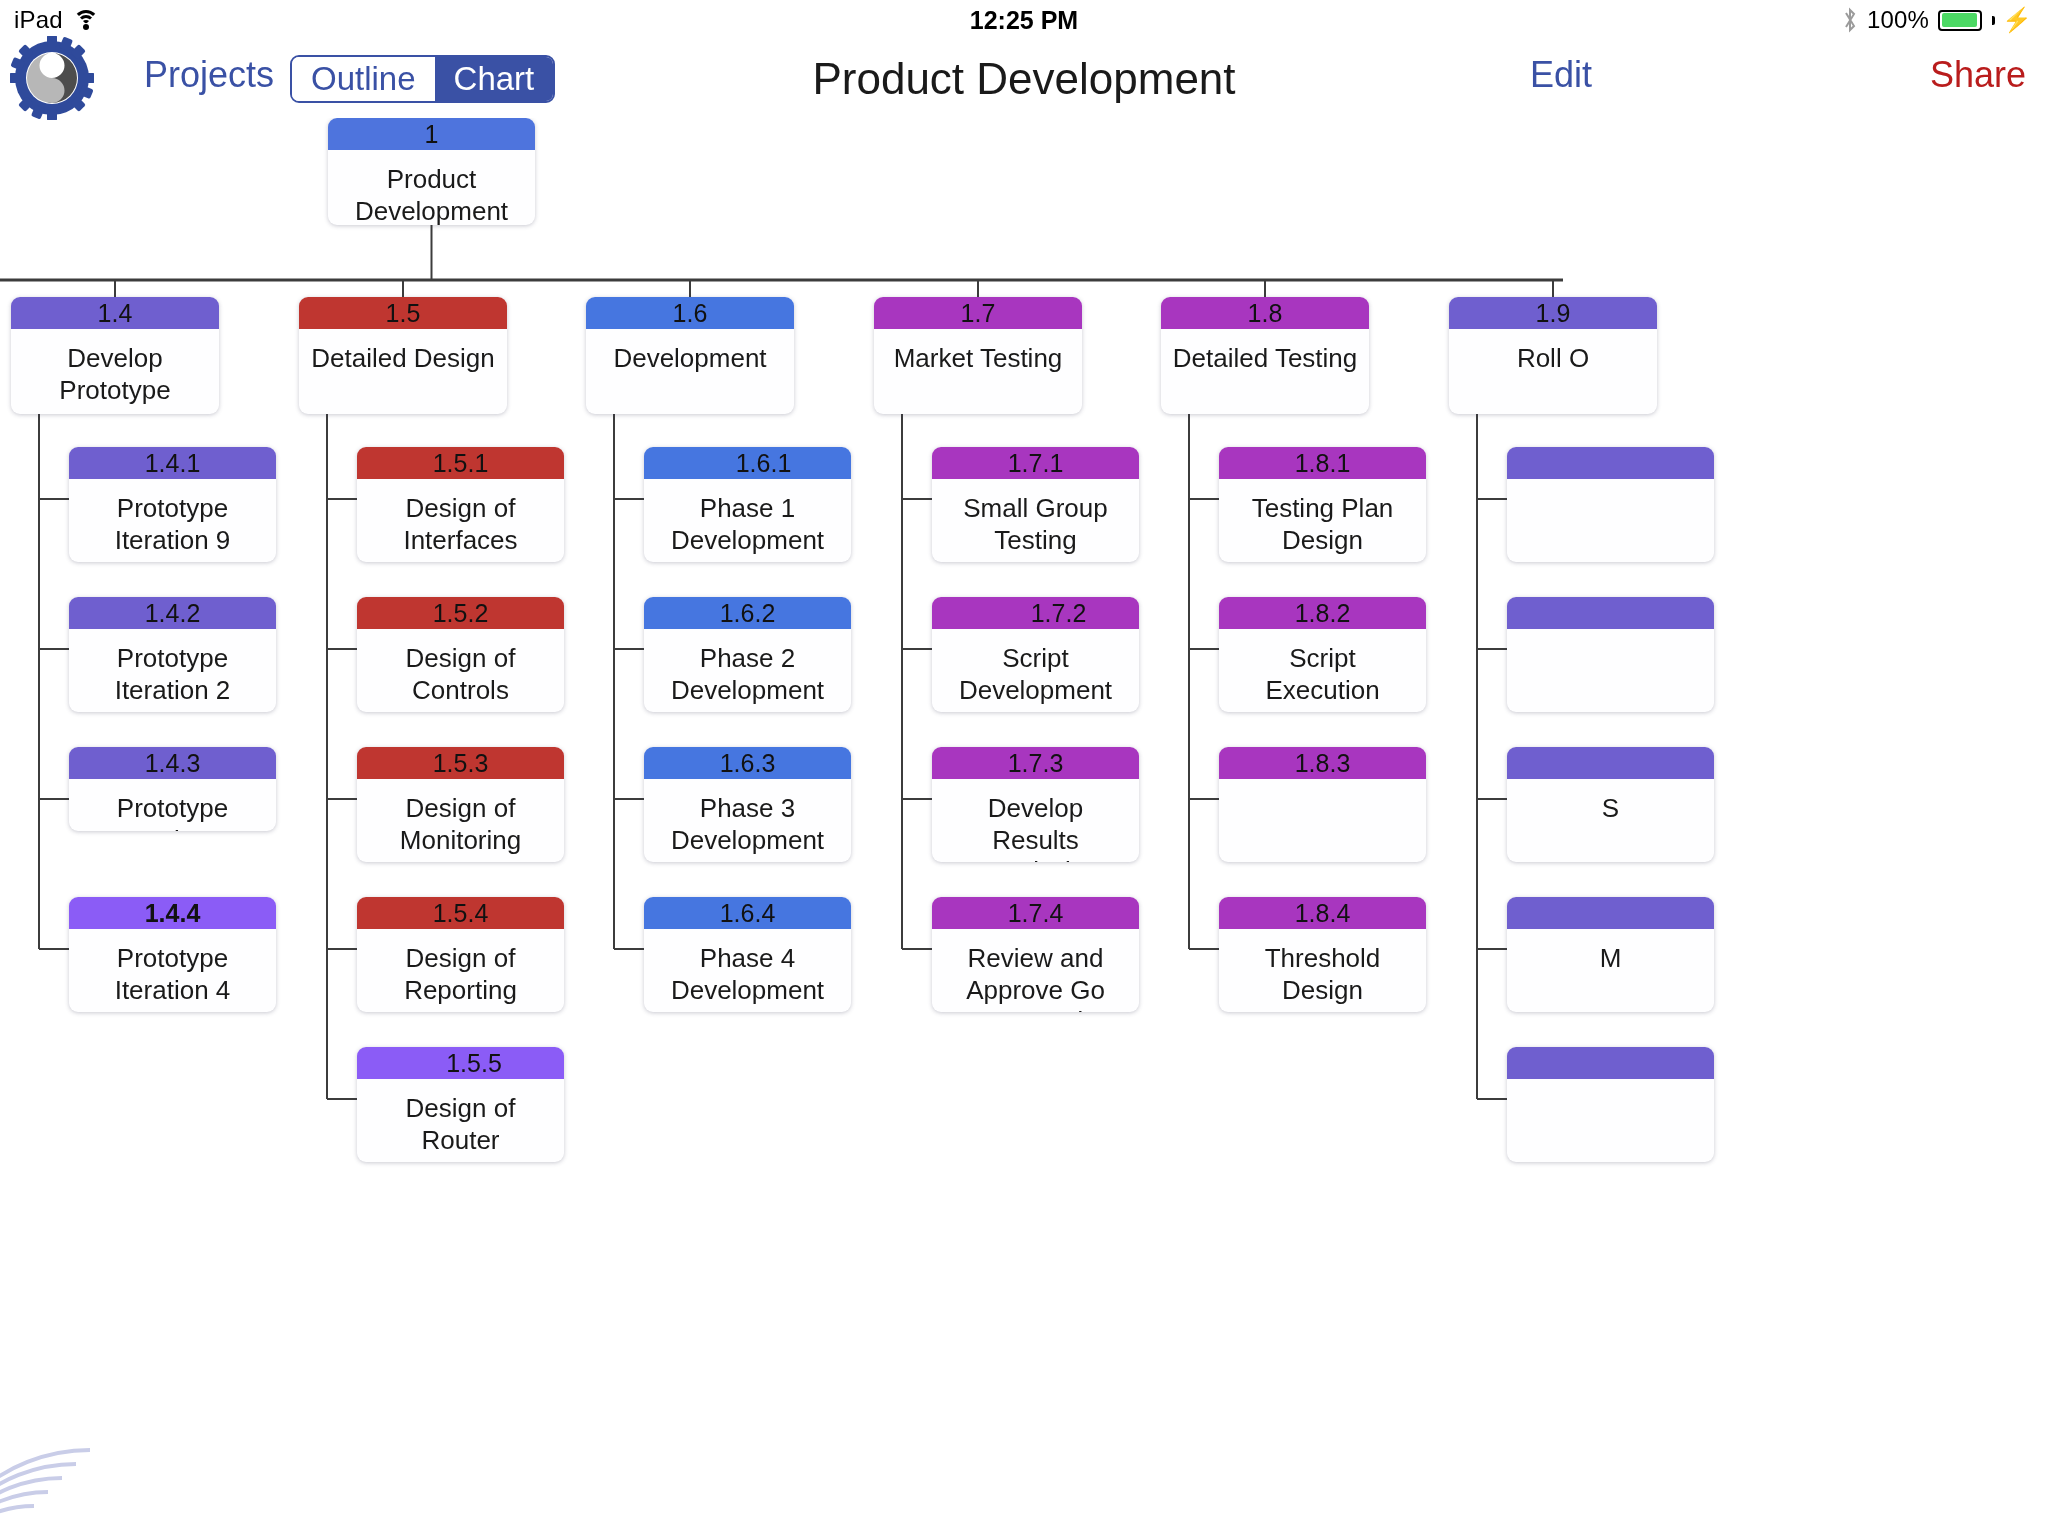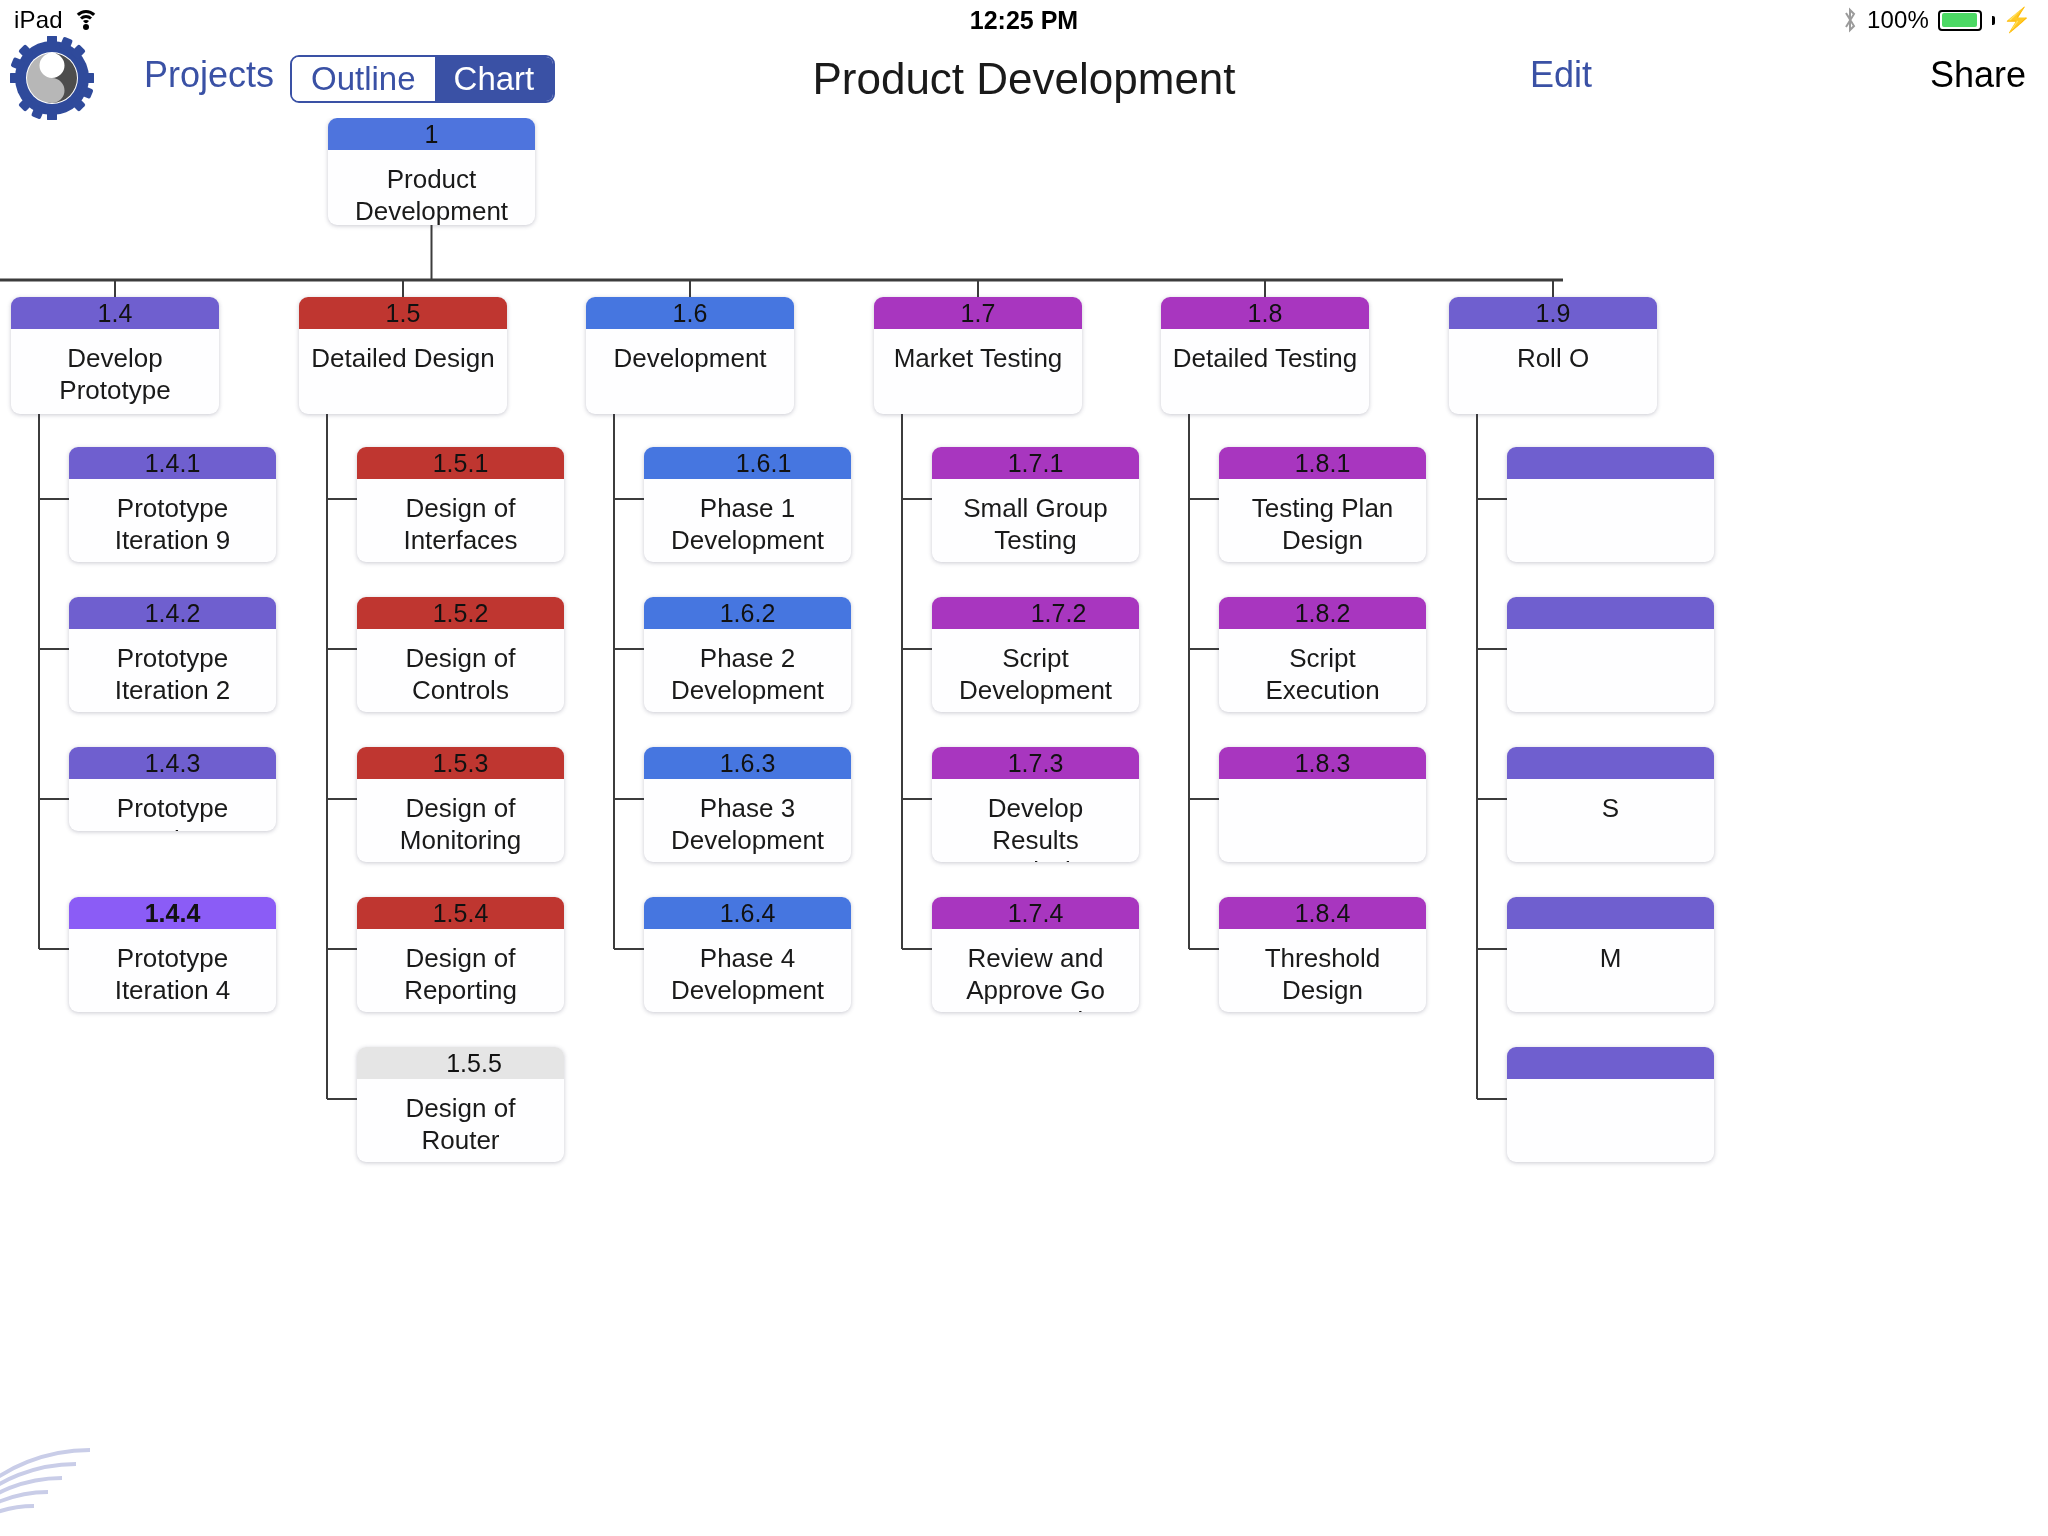--- a/index.html
+++ b/index.html
@@ -40,21 +40,21 @@
   #app-logo{ position:absolute; left:10px; top:-4px; width:84px; height:84px; }
   #projects-btn{ position:absolute; left:144px; top:14px; font-size:36px; color:#3a51a5; }
   #seg-control{ position:absolute; left:290px; top:15px; height:48px; display:flex;
      border:2px solid #3a51a5; border-radius:9px; overflow:hidden; }
   .seg{ display:flex; align-items:center; justify-content:center; font-size:33px;
      padding:0 19px; height:100%; color:#3a51a5; background:#fff; }
   .seg.active{ background:#3a51a5; color:#fff; }
   #nav-title{ position:absolute; left:0; top:0; width:2048px; height:78px;
      display:flex; align-items:center; justify-content:center; font-size:44px; color:#1a1a1a;}
   #edit-btn{ position:absolute; right:456px; top:14px; font-size:36px; color:#3a51a5;}
-  #share-btn{ position:absolute; right:22px; top:14px; font-size:36px; color:#000000;}
+  #share-btn{ position:absolute; right:22px; top:14px; font-size:36px; color:#b91c1c;}
 
   
   #chart-canvas{ position:absolute; left:0; top:118px; width:2048px; height:1418px; overflow:hidden; }
   #chart-svg{ position:absolute; left:0; top:0; width:2048px; height:1418px; pointer-events:none;}
 
   .node{ position:absolute; width:250px; background:#fefeff;
      border-radius:9px; box-shadow:0 1px 4px rgba(60,60,90,.28);
      overflow:hidden; }
   .node-hdr{ height:32px; display:flex; align-items:center; justify-content:center;
      font-size:25px; color:#111; }
@@ -223,21 +223,21 @@
       </div>
       <div class="node" style="left: 357px; top: 629px; width: 207px; height: 115px;">
         <div class="node-hdr" style="background: rgb(191, 54, 48);">1.5.3</div>
         <div class="node-body" style="height: 83px;">Design of Monitoring</div>
       </div>
       <div class="node" style="left: 357px; top: 779px; width: 207px; height: 115px;">
         <div class="node-hdr" style="background: rgb(191, 54, 48);">1.5.4</div>
         <div class="node-body" style="height: 83px;">Design of Reporting</div>
       </div>
       <div class="node" style="left: 357px; top: 929px; width: 207px; height: 115px;">
-        <div class="node-hdr" style="background: #e5e5e5; padding-left: 27px;">1.5.5</div>
+        <div class="node-hdr" style="background: #8b5cf6; padding-left: 27px;">1.5.5</div>
         <div class="node-body" style="height: 83px;">Design of Router</div>
       </div>
       <div class="node" style="left: 586px; top: 179px; width: 208px; height: 117px;">
         <div class="node-hdr" style="background: rgb(70, 118, 224);">1.6</div>
         <div class="node-body" style="height: 85px;">Development</div>
       </div>
       <div class="node" style="left: 644px; top: 329px; width: 207px; height: 115px;">
         <div class="node-hdr" style="background: rgb(70, 118, 224); padding-left: 32px;">1.6.1</div>
         <div class="node-body" style="height: 83px;">Phase 1 Development</div>
       </div>

